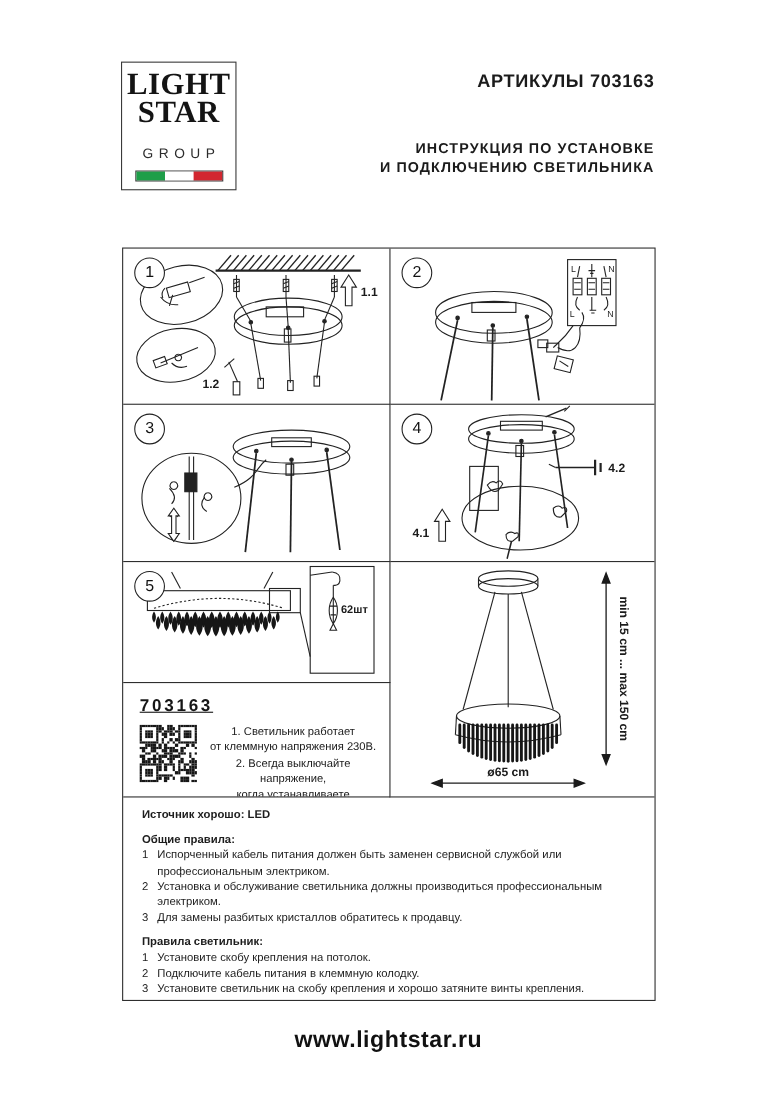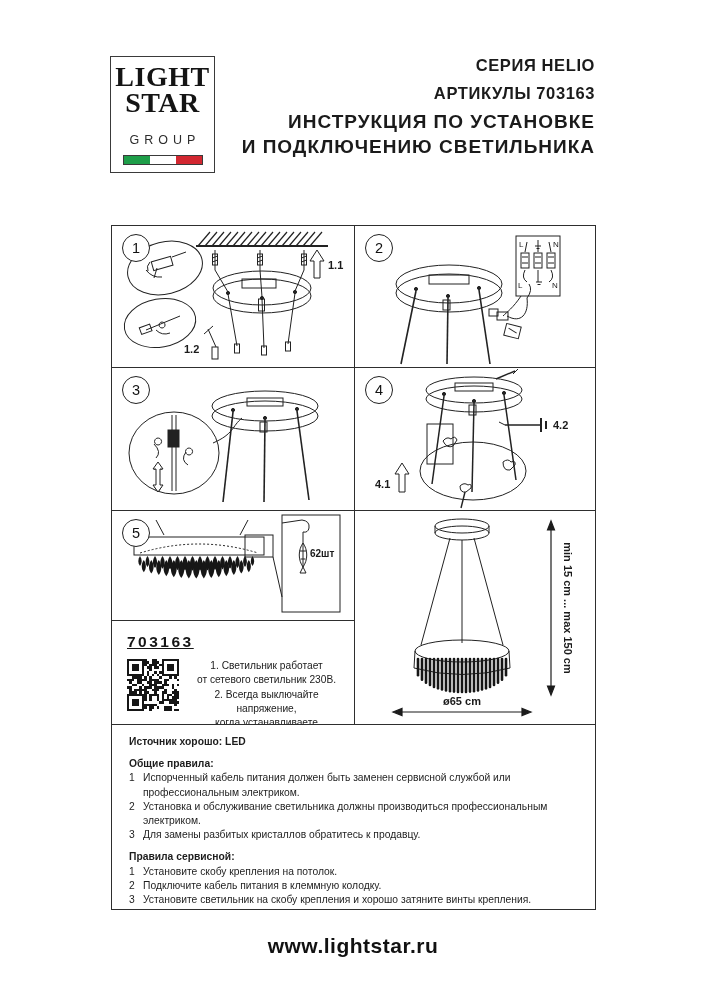--- a/index.html
+++ b/index.html
@@ -8,21 +8,21 @@
   
   .logo{position:absolute;left:110px;top:56px;width:105px;height:117px;border:1.5px solid #3a3a3a;
         text-align:center;box-sizing:border-box;padding-top:7px;}
   .logo .l1,.logo .l2{font-family:"Liberation Serif",serif;font-weight:bold;font-size:28px;line-height:.93;letter-spacing:.5px;color:#141414;}
   .logo .l3{font-size:12.5px;letter-spacing:5px;color:#2c2c2c;margin-top:17px;padding-left:5px;}
   .flag{width:78px;height:8px;margin:8px auto 0;border:1px solid #3a3a3a;display:flex;box-sizing:content-box;}
   .flag span{flex:1;}
   .titleblock{position:absolute;right:111px;top:56px;text-align:right;}
   .titleblock .series{font-size:16.5px;font-weight:bold;letter-spacing:.6px;}
   .titleblock .articles{font-size:16.5px;font-weight:bold;letter-spacing:.6px;margin-top:9px;}
-  .titleblock .big{font-size:19px;font-weight:bold;letter-spacing:1px;margin-top:7px;line-height:1.3;}
+  .titleblock .big{font-size:13px;font-weight:bold;letter-spacing:1px;margin-top:43px;line-height:1.3;}
   
   .grid{position:absolute;left:111px;top:225px;width:485px;border:1.2px solid #2e2e2e;
         display:grid;grid-template-columns:243px 240px;grid-template-rows:142px 143px 110px 104px 184px;box-sizing:border-box;}
   .cell{position:relative;border-right:1px solid #2e2e2e;border-bottom:1px solid #2e2e2e;box-sizing:border-box;overflow:hidden;}
   .no-r{border-right:none;} .no-b{border-bottom:none;}
   .lamp-cell{grid-column:2;grid-row:3/5;}
   .txt-cell{grid-column:1/3;grid-row:5;}
   .badge{position:absolute;left:10px;top:8px;width:26px;height:26px;border:1.4px solid #222;border-radius:50%;
          display:flex;align-items:center;justify-content:center;font-size:14.5px;color:#111;background:#fff;z-index:2;}
   svg{display:block;}
@@ -52,21 +52,20 @@
     <div class="l2">STAR</div>
     <div class="l3">GROUP</div>
     <div class="flag">
       <span style="background:#1e9e49"></span>
       <span style="background:#ffffff"></span>
       <span style="background:#d22730"></span>
     </div>
   </div>
 
   <div class="titleblock">
-    <div class="series">СЕРИЯ HELIO</div>
     <div class="articles">АРТИКУЛЫ 703163</div>
     <div class="big">
       <div>ИНСТРУКЦИЯ ПО УСТАНОВКЕ</div>
       <div>И ПОДКЛЮЧЕНИЮ СВЕТИЛЬНИКА</div>
     </div>
   </div>
 
   <div class="grid">
 
     <div class="cell">
@@ -765,21 +764,21 @@
             <i></i>
             <i class="d"></i>
             <i class="d"></i>
             <i class="d"></i>
             <i></i>
             <i class="d"></i>
             <i class="d"></i>
           </div>
         <div class="notes">
           <div>1. Светильник работает</div>
-          <div>от сетевого светильник 230В.</div>
+          <div>от клеммную напряжения 230В.</div>
           <div>2. Всегда выключайте напряжение,</div>
           <div>когда устанавливаете светильник.</div>
         </div>
       </div>
     </div>
 
     <div class="cell no-r lamp-cell">
       <svg width="239" height="213" viewBox="0 0 239 213">
         <g stroke="#222" stroke-width="1" fill="none">
           <ellipse cx="107" cy="15" rx="27" ry="7"></ellipse>
@@ -846,21 +845,21 @@
         </div>
       <div class="item">
           <span class="n">2</span>
           <span>Установка и обслуживание светильника должны производиться профессиональным электриком.</span>
         </div>
       <div class="item">
           <span class="n">3</span>
           <span>Для замены разбитых кристаллов обратитесь к продавцу.</span>
         </div>
 
-      <div class="hd">Правила сервисной:</div>
+      <div class="hd">Правила светильник:</div>
       <div class="item">
           <span class="n">1</span>
           <span>Установите скобу крепления на потолок.</span>
         </div>
       <div class="item">
           <span class="n">2</span>
           <span>Подключите кабель питания в клеммную колодку.</span>
         </div>
       <div class="item">
           <span class="n">3</span>

